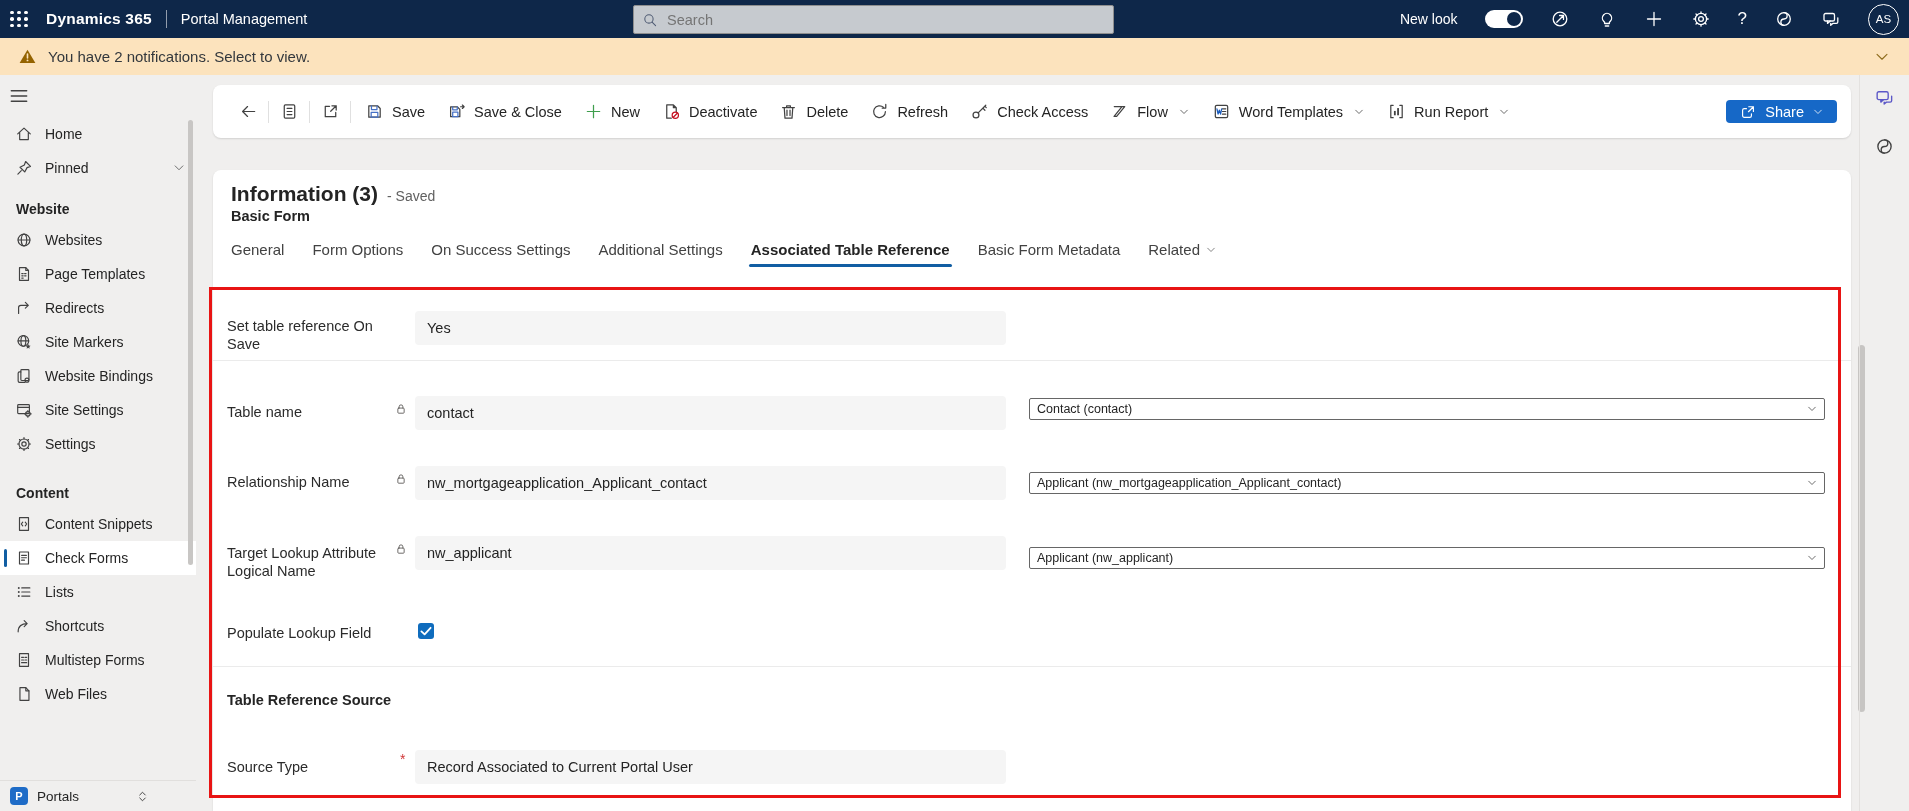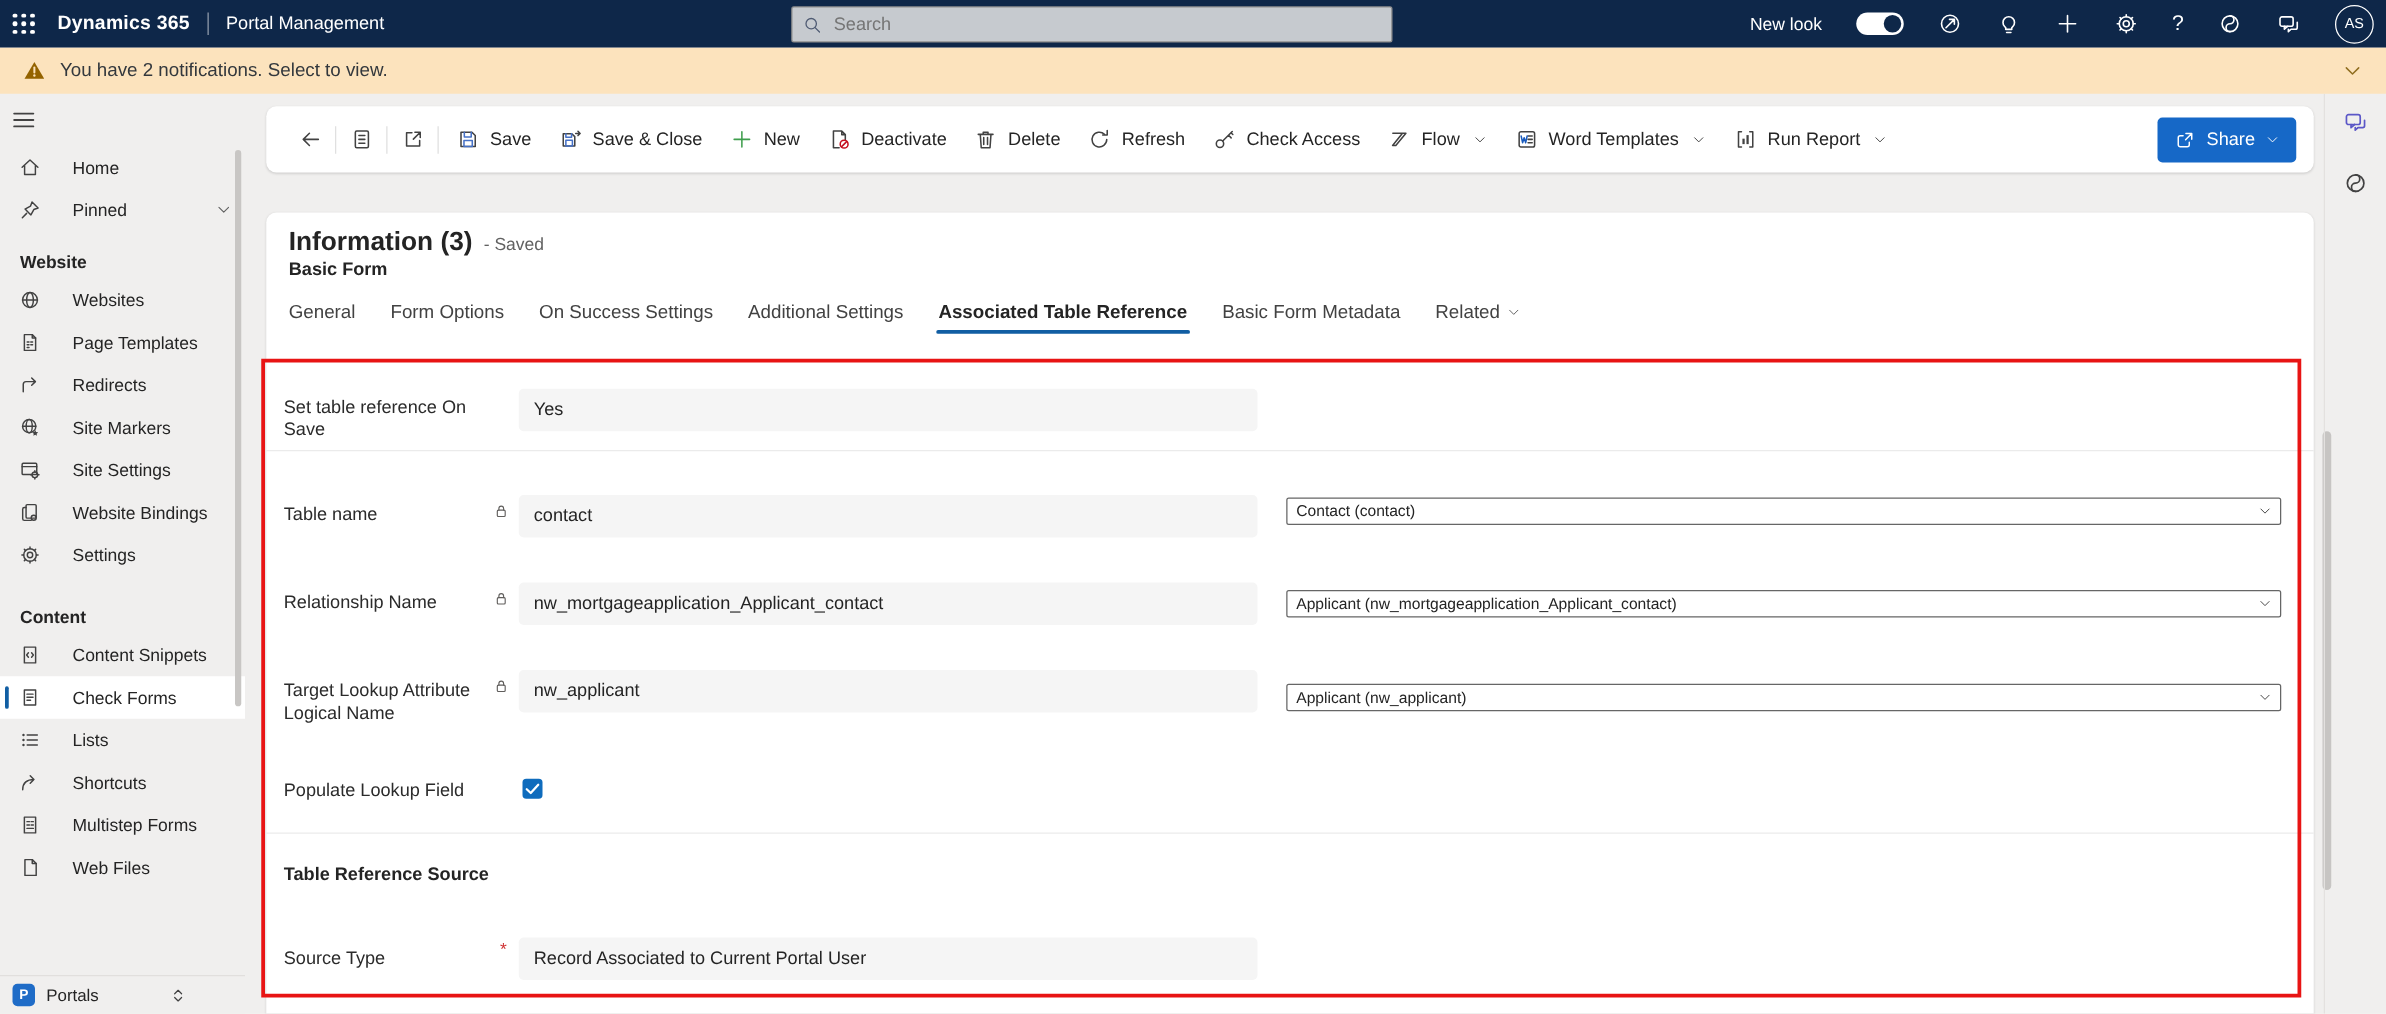--- a/index.html
+++ b/index.html
@@ -28,21 +28,21 @@
   
   .notif{height:37px;background:#fce3bd;display:flex;align-items:center;padding:0 18px;gap:11px;position:relative;z-index:19;}
   .notif-text{font-size:15px;color:#33383d;cursor:pointer;}
   .notif-chev{margin-left:auto;color:#8f6d1f;width:18px;height:18px;cursor:pointer;}
   
   .app{position:absolute;top:75px;left:0;right:0;bottom:0;display:flex;background:#f0efee;}
   
   .sidebar{width:196px;flex-shrink:0;position:relative;font-size:14px;padding-top:10px;box-sizing:border-box;}
   .hamb{width:24px;height:24px;margin-left:8px;color:#424242;cursor:pointer;}
   .nav-list{margin-top:8px;}
-  .nav-item{height:34px;display:flex;align-items:center;gap:25px;padding:0 10px 0 15px;cursor:pointer;position:relative;}
+  .nav-item{height:34px;display:flex;align-items:center;gap:12px;padding:0 10px 0 15px;cursor:pointer;position:relative;}
   .nav-item .nico{width:18px;height:18px;color:#424242;flex-shrink:0;}
   .nav-item .chev{margin-left:auto;width:14px;height:14px;color:#616161;}
   .nav-item.sel{background:#fff;}
   .nav-item.sel::before{content:"";position:absolute;left:4px;top:8px;bottom:8px;width:3px;border-radius:2px;background:#115ea3;}
   .grp-label{font-weight:700;font-size:14px;padding:16px 16px 6px;color:#242424;}
   .grp2{margin-top:8px;}
   .sb-scroll{position:absolute;right:3px;top:45px;width:5px;height:445px;background:#c8c6c4;border-radius:3px;cursor:pointer;}
   .sb-footer{position:absolute;left:0;right:0;bottom:0;height:30px;border-top:1px solid #e1dfdd;display:flex;
              align-items:center;gap:9px;padding:0 10px;cursor:pointer;background:#f0efee;}
   .p-badge{width:18px;height:18px;border-radius:4px;background:#1f6cc7;color:#fff;font-size:11px;font-weight:700;
@@ -57,21 +57,21 @@
   
   .cmdbar{position:absolute;left:17px;right:58px;top:10px;height:53px;background:#fff;border-radius:8px;
           box-shadow:0 1px 2px rgba(0,0,0,.13);display:flex;align-items:center;padding:0 14px 0 18px;
           font-size:14.5px;color:#242424;box-sizing:border-box;}
   .cmd{display:flex;align-items:center;gap:8px;padding:0 11px;cursor:pointer;white-space:nowrap;}
   .cmd .cico{width:19px;height:19px;color:#424242;}
   .cmd .dchev{width:12px;height:12px;color:#424242;margin-left:2px;}
   .cmd-iconbtn{width:34px;display:flex;justify-content:center;cursor:pointer;color:#424242;}
   .cmd-sep{width:1px;height:22px;background:#e0e0e0;margin:0 3px;}
   .c-green{color:#3f9e4d !important;}
-  .share-btn{margin-left:auto;background:#1668c7;color:#fff;height:36px;border-radius:4px;display:flex;
+  .share-btn{margin-left:auto;background:#1668c7;color:#fff;height:23px;border-radius:4px;display:flex;
              align-items:center;gap:8px;padding:0 13px;font-size:14.5px;cursor:pointer;}
   .share-btn .cico{width:18px;height:18px;color:#fff;}
   .share-btn .dchev{width:12px;height:12px;color:#fff;}
   
   .formcard{position:absolute;left:17px;right:58px;top:95px;bottom:0;background:#fff;border-radius:8px 8px 0 0;
             box-shadow:0 1px 2px rgba(0,0,0,.13);box-sizing:border-box;}
   .fc-head{padding:12px 0 0 18px;}
   .title-row{display:flex;align-items:baseline;gap:9px;}
   .rec-title{font-size:21px;font-weight:600;color:#242424;}
   .rec-status{font-size:14px;color:#616161;}
@@ -256,37 +256,37 @@
               <ellipse cx="9.3" cy="8.8" rx="2.7" ry="5.9"></ellipse>
               <path d="M3.4 8.8 H15.2"></path>
               <path d="M14.6 12.2 l.8 1.7 1.9.3 -1.4 1.3 .3 1.9 -1.6-.9 -1.6.9 .3-1.9 -1.4-1.3 1.9-.3 z" fill="currentColor" stroke="none"></path>
             </svg>
           </span>
         <span>Site Markers</span>
       </div>
       <div class="nav-item">
         <span class="nico">
             <svg viewBox="0 0 20 20" width="18" height="18" fill="none" stroke="currentColor" stroke-width="1.3" stroke-linecap="round" stroke-linejoin="round">
+              <rect x="6.5" y="3" width="9" height="12" rx="1"></rect>
+              <path d="M6.5 5.5 H5 A1.5 1.5 0 0 0 3.5 7 V15.5 A1.5 1.5 0 0 0 5 17 H11"></path>
+              <circle cx="13.3" cy="14.6" r="2.2"></circle>
+            </svg>
+          </span>
+        <span>Website Bindings</span>
+      </div>
+      <div class="nav-item">
+        <span class="nico">
+            <svg viewBox="0 0 20 20" width="18" height="18" fill="none" stroke="currentColor" stroke-width="1.3" stroke-linecap="round" stroke-linejoin="round">
               <rect x="3" y="4" width="13" height="10" rx="1"></rect>
               <path d="M3 7 H16"></path>
               <circle cx="14.3" cy="14.3" r="2.5"></circle>
               <path d="M14.3 11.8 v-1.2 M14.3 16.8 v1.2 M11.8 14.3 h-1.2 M16.8 14.3 h1.2"></path>
             </svg>
           </span>
         <span>Site Settings</span>
-      </div>
-      <div class="nav-item">
-        <span class="nico">
-            <svg viewBox="0 0 20 20" width="18" height="18" fill="none" stroke="currentColor" stroke-width="1.3" stroke-linecap="round" stroke-linejoin="round">
-              <rect x="6.5" y="3" width="9" height="12" rx="1"></rect>
-              <path d="M6.5 5.5 H5 A1.5 1.5 0 0 0 3.5 7 V15.5 A1.5 1.5 0 0 0 5 17 H11"></path>
-              <circle cx="13.3" cy="14.6" r="2.2"></circle>
-            </svg>
-          </span>
-        <span>Website Bindings</span>
       </div>
       <div class="nav-item">
         <span class="nico">
             <svg viewBox="0 0 20 20" width="18" height="18" fill="none" stroke="currentColor" stroke-width="1.3" stroke-linecap="round" stroke-linejoin="round">
               <circle cx="10" cy="10" r="2.4"></circle>
               <circle cx="10" cy="10" r="5.6"></circle>
               <path d="M10 4.4 V2.8 M10 17.2 V15.6 M4.4 10 H2.8 M17.2 10 H15.6 M6.1 6.1 L5 5 M13.9 13.9 L15 15 M13.9 6.1 L15 5 M6.1 13.9 L5 15"></path>
             </svg>
           </span>
         <span>Settings</span>

